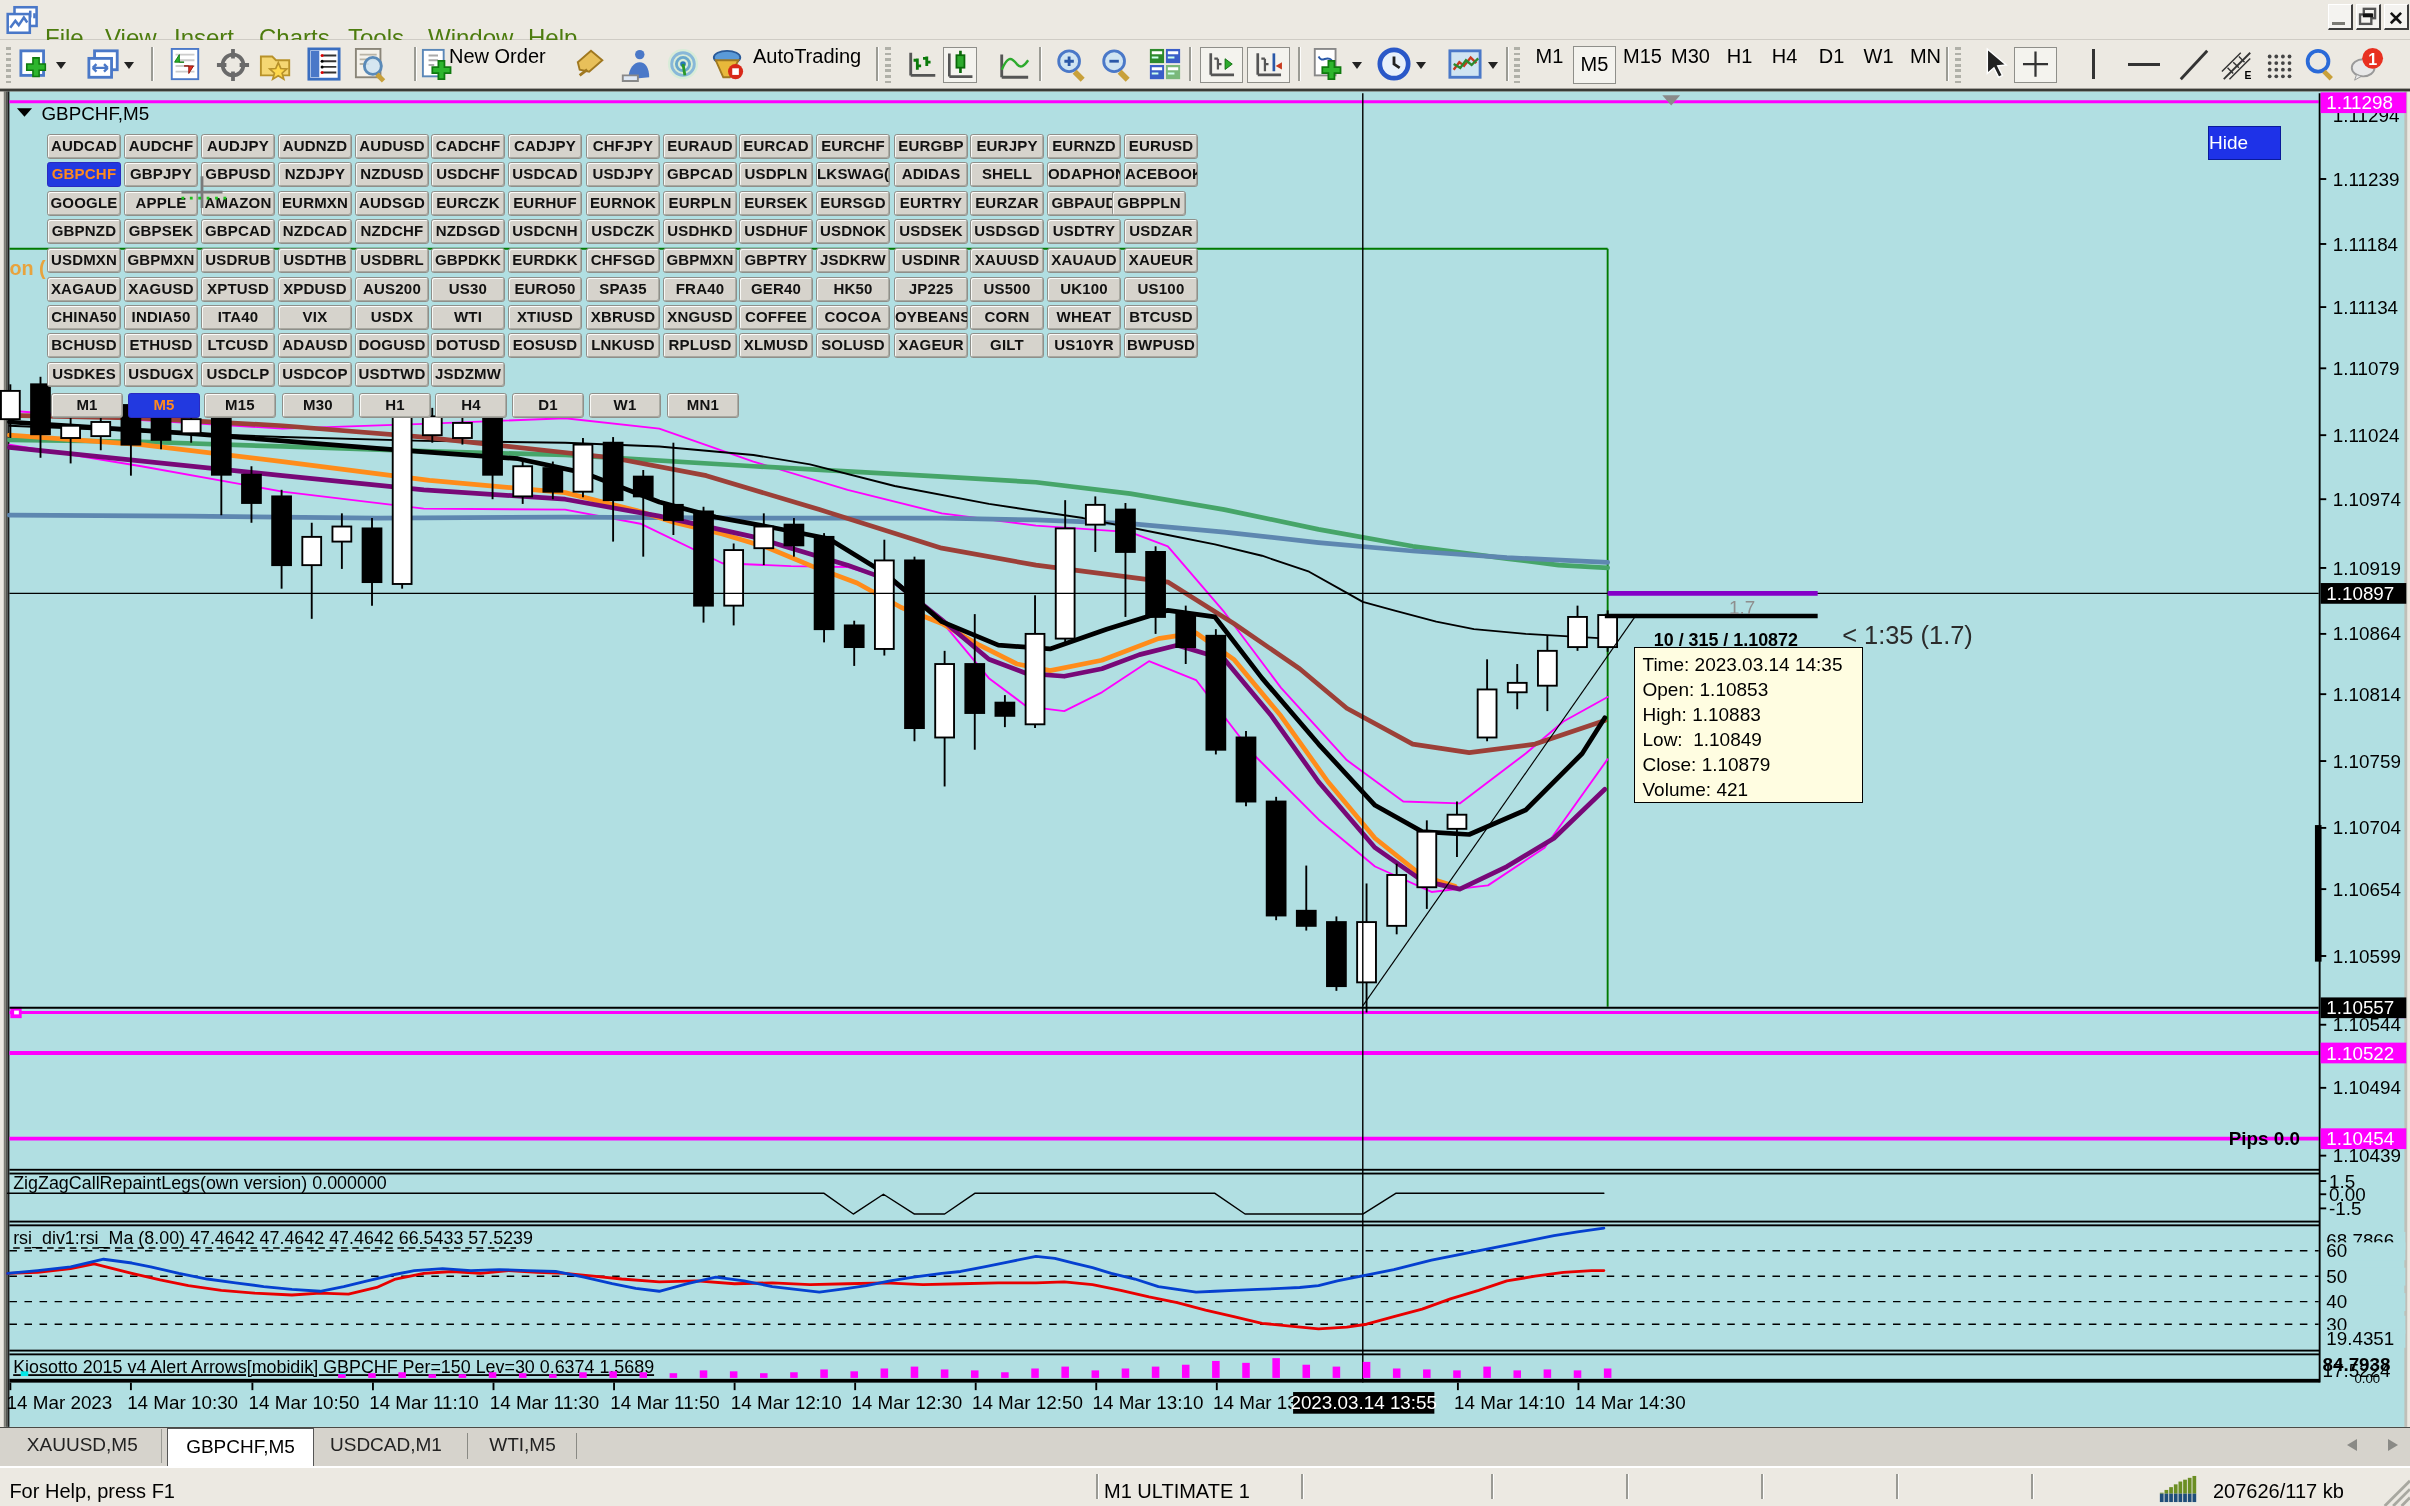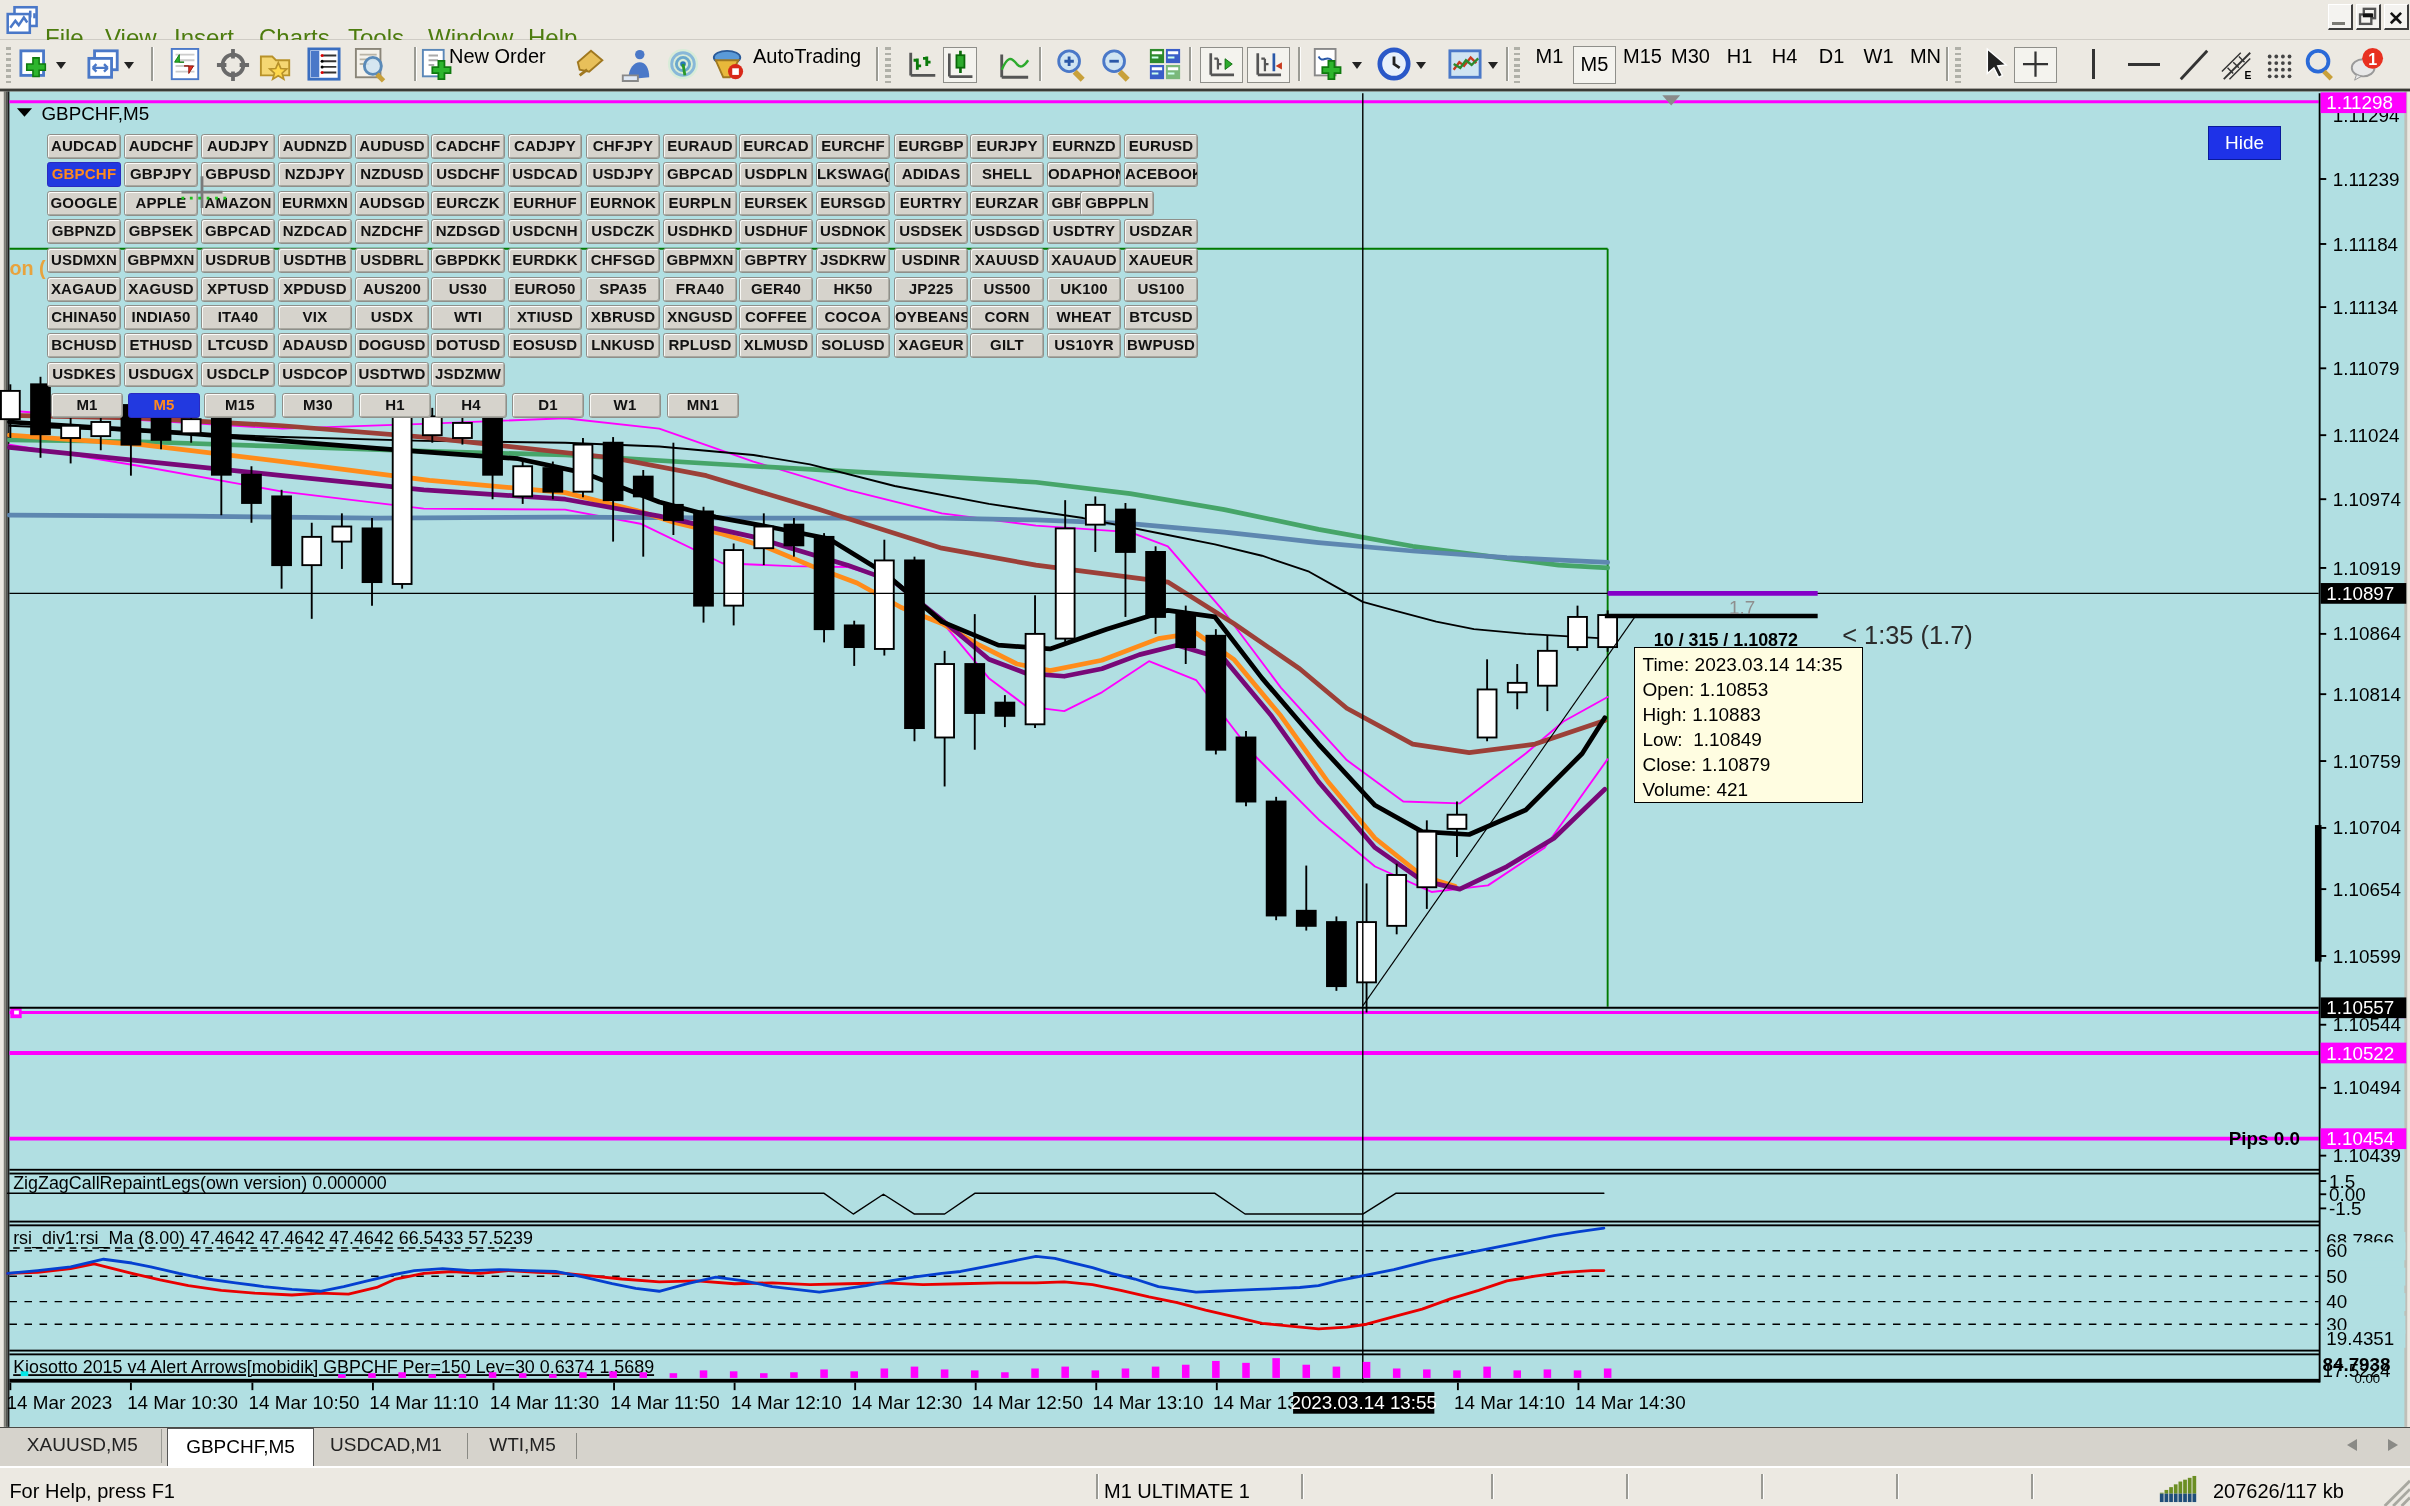--- a/index.html
+++ b/index.html
@@ -578,21 +578,21 @@
 <div class="btn" style="left:355px;top:191px;width:74px">AUDSGD</div>
 <div class="btn" style="left:431px;top:191px;width:74px">EURCZK</div>
 <div class="btn" style="left:508px;top:191px;width:74px">EURHUF</div>
 <div class="btn" style="left:586px;top:191px;width:74px">EURNOK</div>
 <div class="btn" style="left:663px;top:191px;width:74px">EURPLN</div>
 <div class="btn" style="left:739px;top:191px;width:74px">EURSEK</div>
 <div class="btn" style="left:816px;top:191px;width:74px">EURSGD</div>
 <div class="btn" style="left:894px;top:191px;width:74px">EURTRY</div>
 <div class="btn" style="left:970px;top:191px;width:74px">EURZAR</div>
 <div class="btn" style="left:1047px;top:191px;width:74px">GBPAUD</div>
-<div class="btn" style="left:1080px;top:191px;width:74px">GBPPLN</div>
+<div class="btn" style="left:1112px;top:191px;width:74px">GBPPLN</div>
 <div class="btn" style="left:47px;top:219px;width:74px">GBPNZD</div>
 <div class="btn" style="left:124px;top:219px;width:74px">GBPSEK</div>
 <div class="btn" style="left:201px;top:219px;width:74px">GBPCAD</div>
 <div class="btn" style="left:278px;top:219px;width:74px">NZDCAD</div>
 <div class="btn" style="left:355px;top:219px;width:74px">NZDCHF</div>
 <div class="btn" style="left:431px;top:219px;width:74px">NZDSGD</div>
 <div class="btn" style="left:508px;top:219px;width:74px">USDCNH</div>
 <div class="btn" style="left:586px;top:219px;width:74px">USDCZK</div>
 <div class="btn" style="left:663px;top:219px;width:74px">USDHKD</div>
 <div class="btn" style="left:739px;top:219px;width:74px">USDHUF</div>
@@ -680,21 +680,21 @@
     <path d="M30 2 v34 M8 19 h44" stroke="#7a7a7a" stroke-width="3"></path>
     <g fill="#20c020">
       <rect x="8" y="24" width="3" height="3"></rect>
       <rect x="17" y="24" width="3" height="3"></rect>
       <rect x="26" y="24" width="3" height="3"></rect>
       <rect x="35" y="24" width="3" height="3"></rect>
       <rect x="44" y="24" width="3" height="3"></rect>
       <rect x="53" y="24" width="3" height="3"></rect>
     </g>
   </svg>
-<div class="abs" style="left:2208px;top:126px;width:73px;height:34px;background:#1e32e8;color:#fff;font-size:19px;text-align:center;line-height:32px;border:0.9px solid #0a1a9a">Hide</div>
+<div class="abs" style="left:2208px;top:126px;width:73px;height:34px;background:#1e32e8;color:#fff;font-size:19px;text-align:left;line-height:32px;border:0.9px solid #0a1a9a">Hide</div>
 <div class="abs" style="left:1634px;top:647px;width:229px;height:156px;background:#fffde1;border:1.4px solid #000;font-size:19px;line-height:25px;padding:3.8px 7.5px;color:#000">
 Time: 2023.03.14 14:35<br>Open: 1.10853<br>High: 1.10883<br>Low:&nbsp; 1.10849<br>Close: 1.10879<br>Volume: 421</div>
 <div class="abs" style="left:0;top:1427px;width:2411px;height:40px;background:#d6d3cc;border-top:1.9px solid #4a4a46"></div>
 <div class="abs" style="left:3.8px;top:1429px;width:158px;height:34px;background:#d6d3cc;font-size:19px;color:#222;text-align:center;line-height:32px;border-right:0.9px solid #9a9a94">XAUUSD,M5</div>
 <div class="abs" style="left:167px;top:1428px;width:147px;height:39px;background:#fff;border:1.9px solid #555;border-bottom:none;font-size:19px;color:#000;text-align:center;line-height:36px">GBPCHF,M5</div>
 <div class="abs" style="left:330px;top:1429px;width:137px;height:34px;font-size:19px;color:#222;text-align:left;line-height:32px">USDCAD,M1</div>
 <div class="abs" style="left:467px;top:1433px;width:0.9px;height:26px;background:#8a8a84"></div>
 <div class="abs" style="left:480px;top:1429px;width:85px;height:34px;font-size:19px;color:#222;text-align:center;line-height:32px">WTI,M5</div>
 <div class="abs" style="left:576px;top:1433px;width:0.9px;height:26px;background:#8a8a84"></div>
 <div class="abs" style="left:2347px;top:1439px;width:0;height:0;border:6.6px solid transparent;border-right:10.4px solid #8a8a86;border-left:none"></div>

